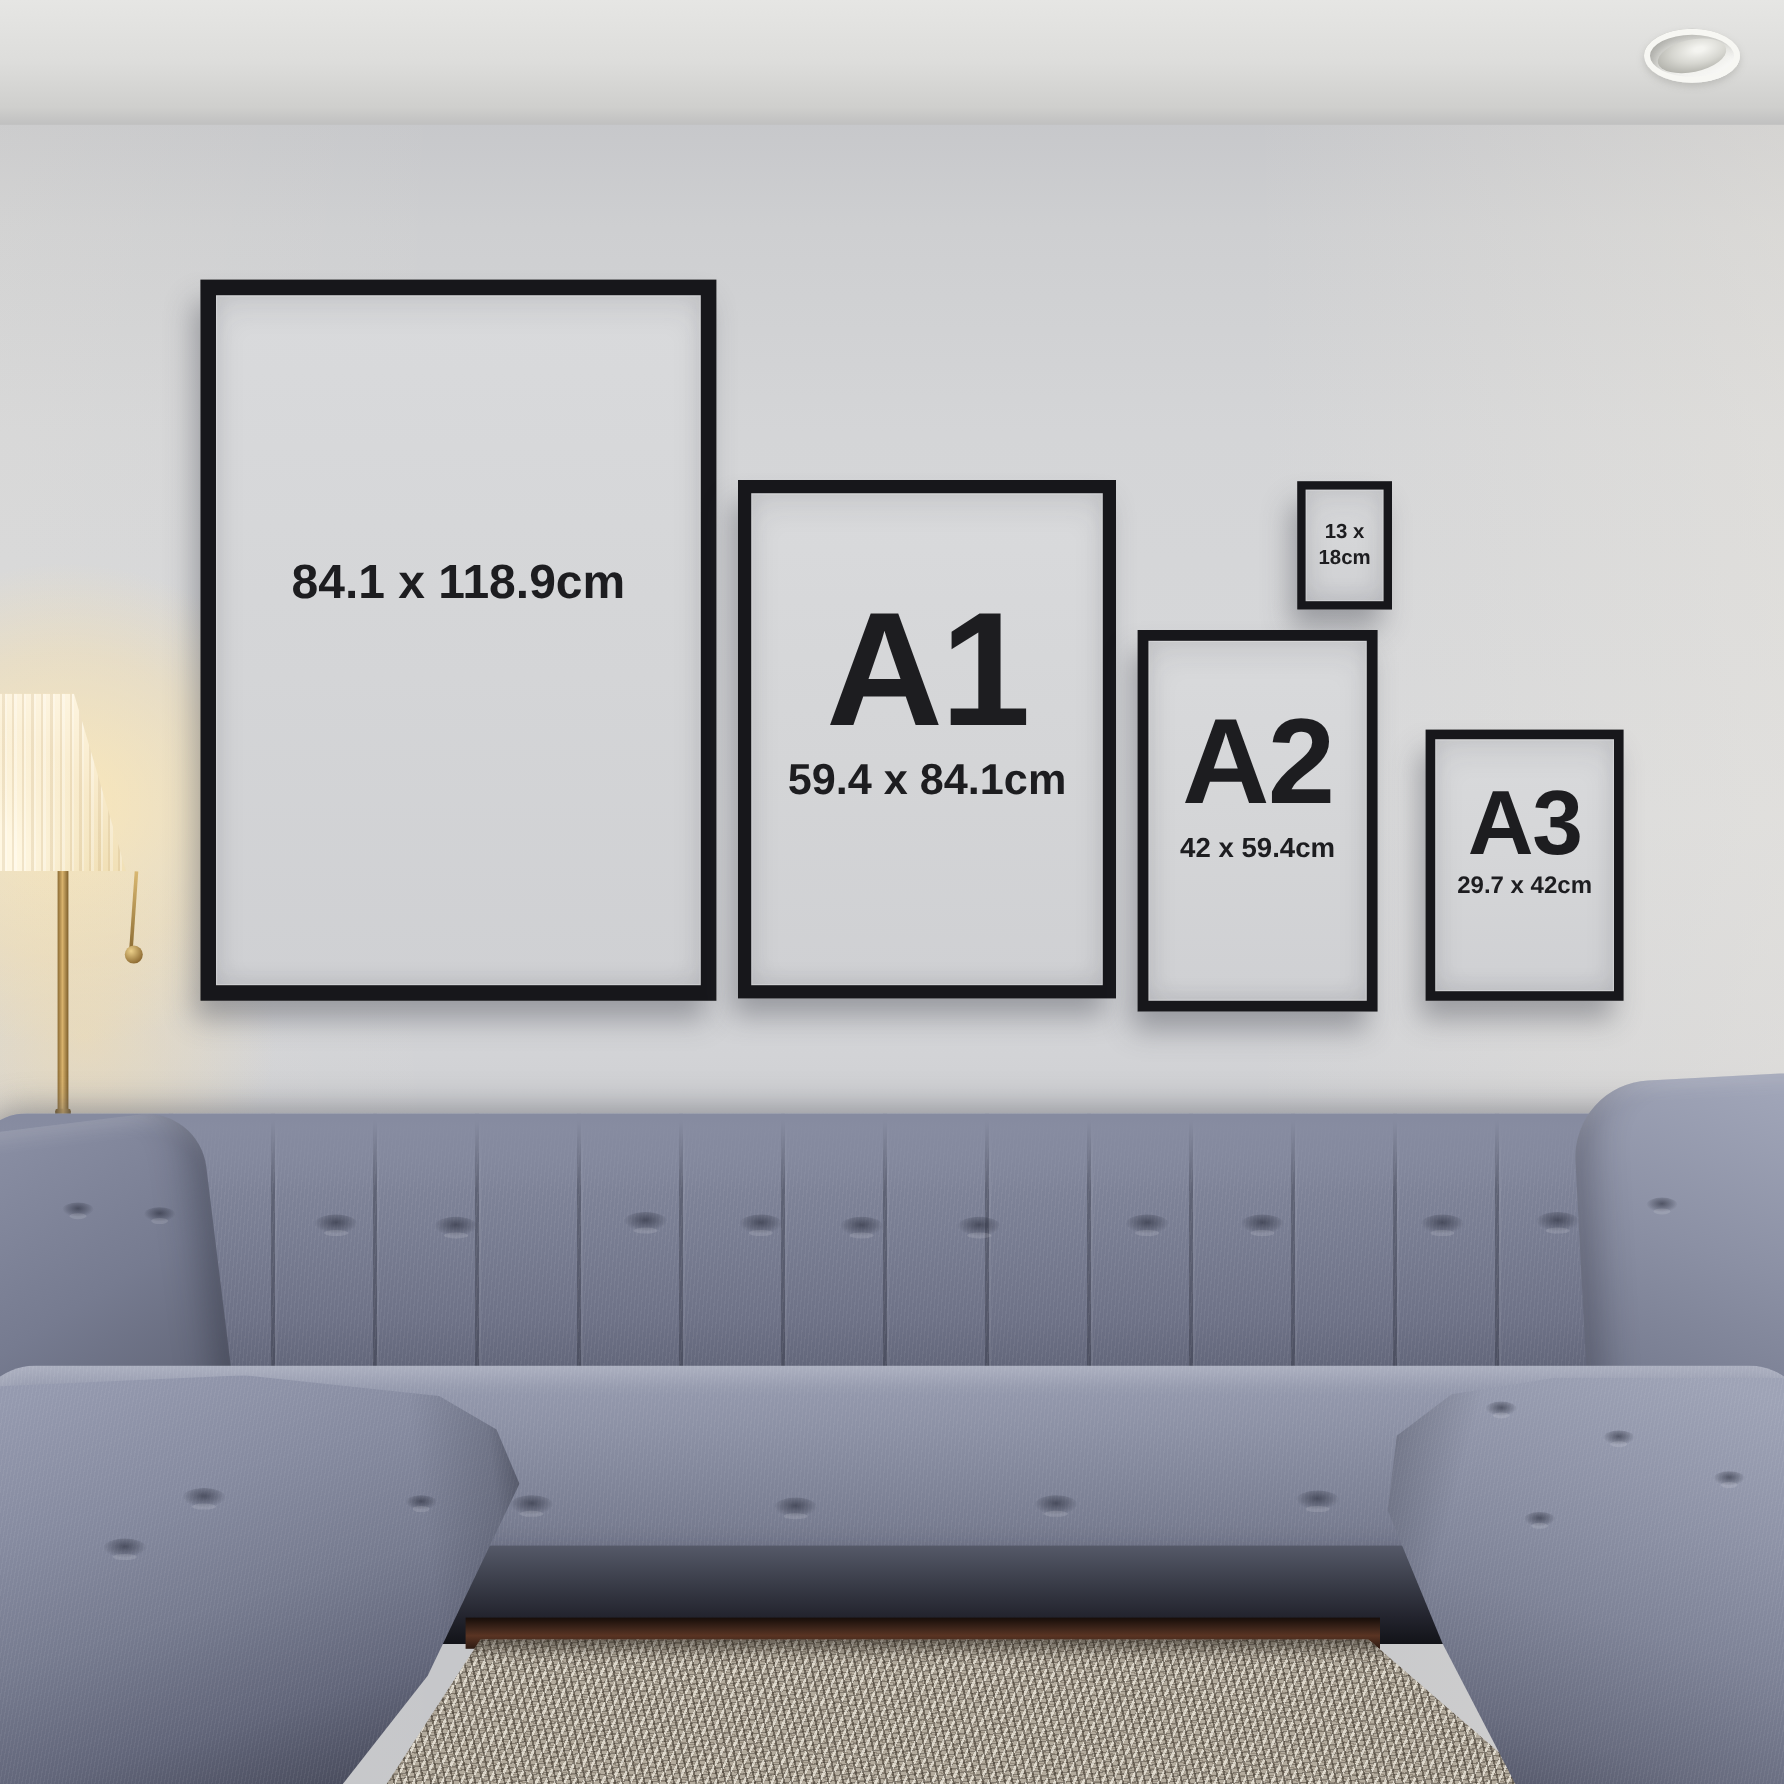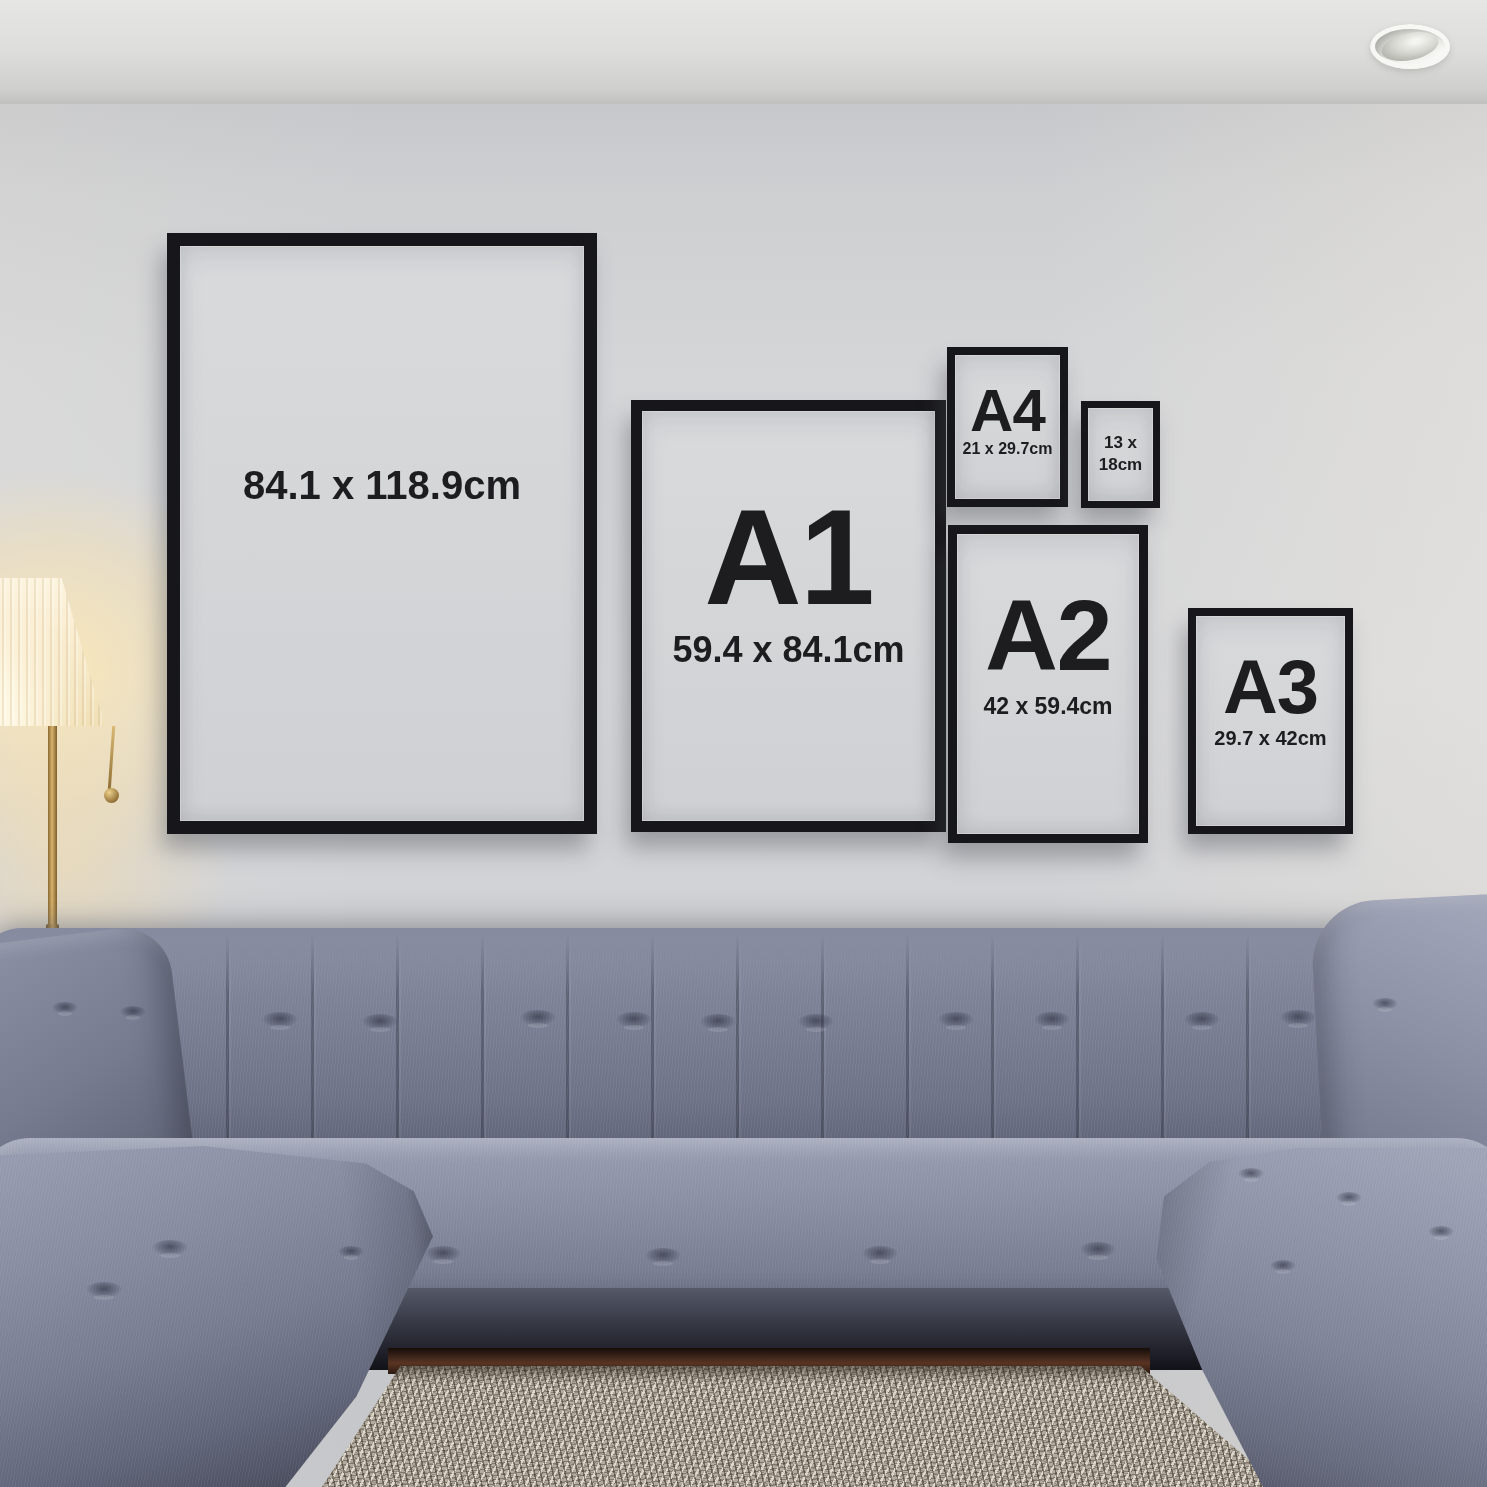--- a/index.html
+++ b/index.html
@@ -31,21 +31,21 @@
     background:linear-gradient(180deg,#d9dadc,#d4d5d7 55%,#cfd0d3);
     box-shadow:-7px 17px 22px -2px rgba(72,74,84,.42),
                inset 0 0 0 1px rgba(255,255,255,.25),
                inset 0 10px 26px rgba(40,40,50,.10),
                inset 0 -6px 16px rgba(40,40,50,.08);}
   .size-code{position:static;font-weight:bold;line-height:.82;letter-spacing:-.015em;}
   .size-dims{position:static;font-weight:bold;white-space:nowrap;}
 
   .f-a0{left:167px;top:233px;width:430px;height:601px;border-width:13px;padding-bottom:118px;}
   .f-a0 .size-code{font-size:176px;}  .f-a0 .size-dims{font-size:40px;margin-top:22px;}
-  .f-a1{left:615px;top:400px;width:315px;height:432px;border-width:11px;padding-bottom:58px;margin-left:16px;}
+  .f-a1{left:615px;top:400px;width:315px;height:432px;border-width:11px;padding-bottom:58px;}
   .f-a1 .size-code{font-size:135px;}  .f-a1 .size-dims{font-size:36px;margin-top:16px;}
   .f-a4{left:947px;top:347px;width:121px;height:160px;border-width:8px;padding-bottom:10px;}
   .f-a4 .size-code{font-size:60px;}   .f-a4 .size-dims{font-size:16px;margin-top:5px;}
   .f-1318{left:1081px;top:401px;width:79px;height:107px;border-width:7px;padding-bottom:2px;}
   .f-1318 .size-dims{font-size:17px;line-height:1.25;}
   .f-a2{left:948px;top:525px;width:200px;height:318px;border-width:9px;padding-bottom:54px;}
   .f-a2 .size-code{font-size:101px;}  .f-a2 .size-dims{font-size:23px;margin-top:16px;}
   .f-a3{left:1188px;top:608px;width:165px;height:226px;border-width:8px;padding-bottom:36px;}
   .f-a3 .size-code{font-size:76px;}   .f-a3 .size-dims{font-size:20px;margin-top:9px;}
 
@@ -137,24 +137,20 @@
   <div class="glow g1"></div>
   <div class="glow g2"></div>
 
   <div class="frame f-a0">
     <div class="size-dims">84.1 x 118.9cm</div>
   </div>
   <div class="frame f-a1">
     <div class="size-code">A1</div>
     <div class="size-dims">59.4 x 84.1cm</div>
   </div>
-  <div class="frame f-a4">
-    <div class="size-code">A4</div>
-    <div class="size-dims">21 x 29.7cm</div>
-  </div>
   <div class="frame f-1318">
     <div class="size-dims">13 x</div>
     <div class="size-dims">18cm</div>
   </div>
   <div class="frame f-a2">
     <div class="size-code">A2</div>
     <div class="size-dims">42 x 59.4cm</div>
   </div>
   <div class="frame f-a3">
     <div class="size-code">A3</div>

